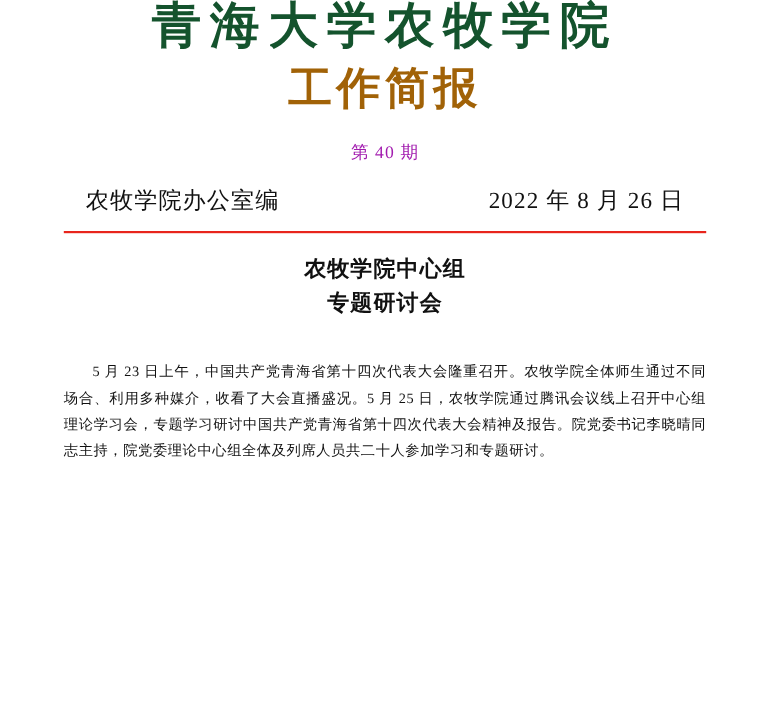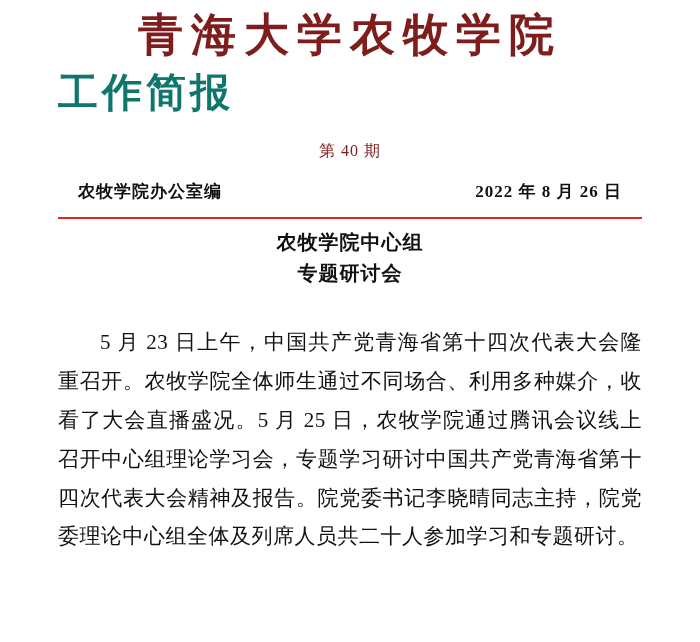--- a/index.html
+++ b/index.html
@@ -15,80 +15,78 @@
   }
   .page {
     position: relative;
     width: 700px;
     height: 642px;
     box-sizing: border-box;
     padding: 0 58px;
   }
   .masthead {
     text-align: center;
-    color: #7f1d1d;
+    color: #14532d;
     font-family: "Liberation Serif", serif;
     font-weight: bold;
     letter-spacing: 8px;
     font-size: 45px;
     line-height: 1.05;
-    padding-top: 12px;
     white-space: nowrap;
   }
   .masthead-sub {
-    text-align: left;
-    color: #0f766e;
+    text-align: center;
+    color: #a16207;
     font-weight: bold;
     font-size: 40px;
     letter-spacing: 4px;
     line-height: 1.1;
     margin-top: 12px;
   }
   .issue-no {
     text-align: center;
     font-size: 16px;
-    color: #7f1d1d;
+    color: #a21caf;
     margin-top: 26px;
     letter-spacing: 1px;
   }
   .meta-row {
     display: flex;
     justify-content: space-between;
     align-items: baseline;
-    font-size: 17px;
+    font-size: 21px;
     color: #111;
     margin-top: 18px;
     padding: 0 20px;
-    font-weight: bold;
   }
   .meta-row > div {
     white-space: nowrap;
     letter-spacing: 1px;
   }
   .red-rule {
     border: none;
     border-top: 2px solid #e8251c;
     margin: 14px 0 0 0;
     height: 0;
   }
   .doc-title {
     text-align: center;
     font-weight: bold;
     font-size: 20px;
     line-height: 1.55;
     color: #111;
-    margin-top: 8px;
+    margin-top: 18px;
     letter-spacing: 1px;
   }
   .doc-title div {
     white-space: nowrap;
   }
   .body-text {
     margin-top: 34px;
-    font-size: 21px;
+    font-size: 13px;
     line-height: 1.85;
     color: #111;
     text-align: justify;
     text-justify: inter-ideograph;
     letter-spacing: 0.5px;
   }
   .body-text p {
     margin: 0;
     text-indent: 2em;
   }

